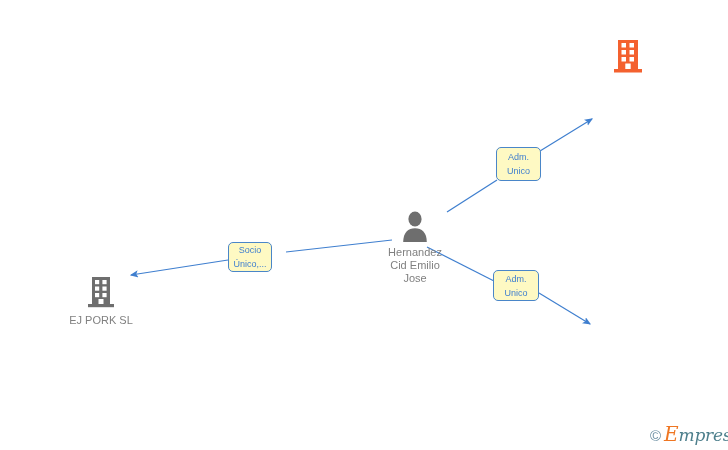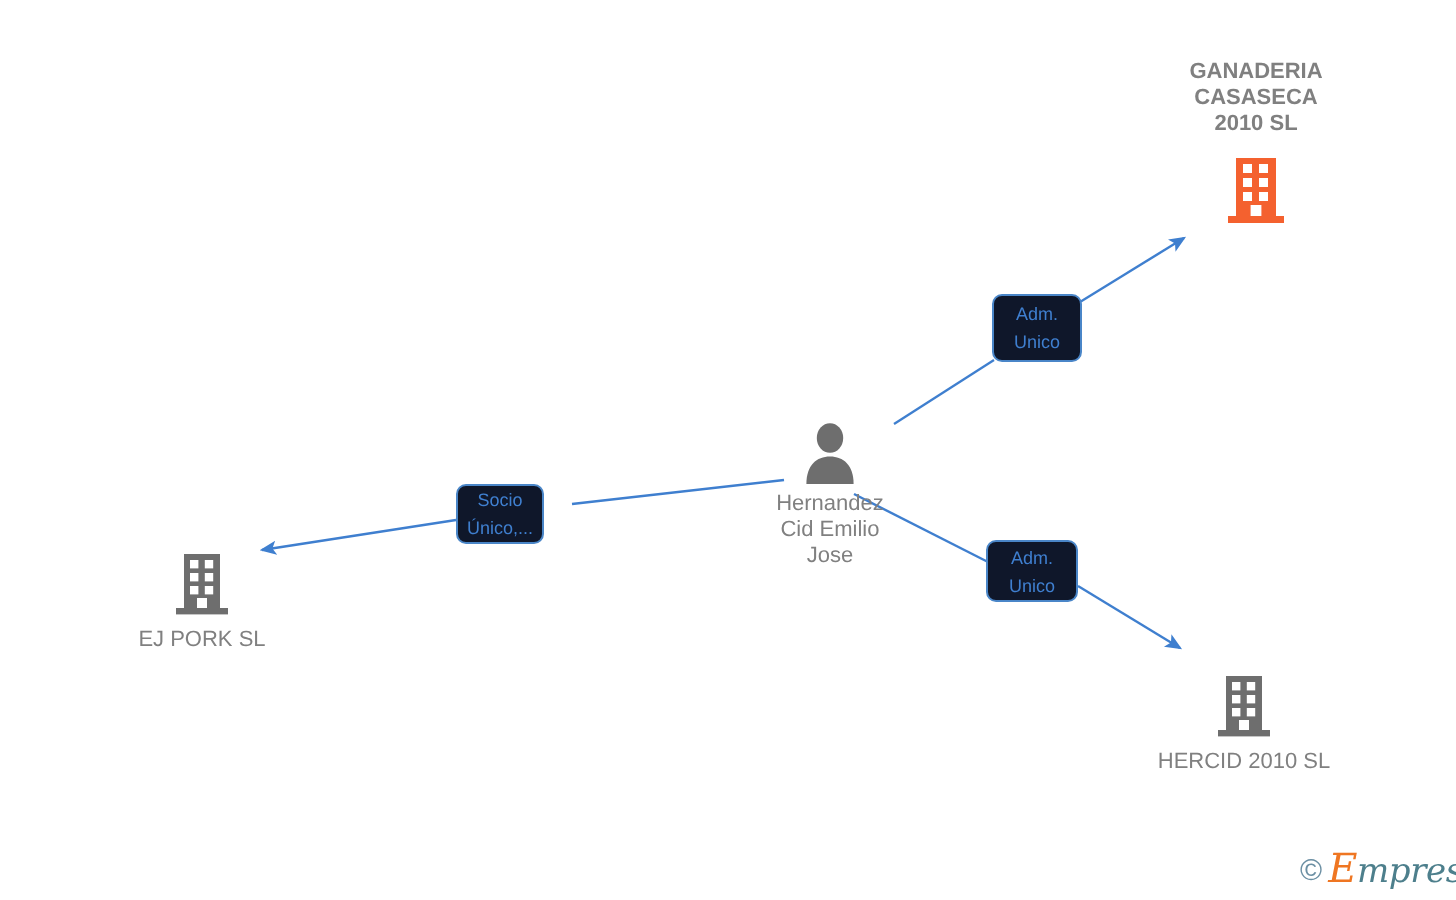--- a/index.html
+++ b/index.html
@@ -46,21 +46,21 @@
     color: #808080;
     font-size: 11px;
     line-height: 13px;
     white-space: pre-line;
   }
   .rel-box {
     position: absolute;
     box-sizing: border-box;
     border: 1px solid #4a86c8;
     border-radius: 5px;
-    background: #0f172a;
+    background: #fef9c3;
     color: #3f7fcf;
     font-size: 9px;
     line-height: 14px;
     text-align: center;
     display: flex;
     flex-direction: column;
     align-items: center;
     justify-content: center;
     white-space: pre-line;
     padding: 0 2px;
@@ -111,23 +111,20 @@
       <line x1="228" y1="260" x2="131" y2="275" stroke="#3f7fcf" stroke-width="1.2" marker-end="url(#arrowhead)"></line>
     </g>
 
     <g>
       <line x1="427" y1="247" x2="494" y2="281" stroke="#3f7fcf" stroke-width="1.2"></line>
       <line x1="539" y1="293" x2="590" y2="324" stroke="#3f7fcf" stroke-width="1.2" marker-end="url(#arrowhead)"></line>
     </g>
   </svg>
 
   <div class="node" style="left:568px; top:30px; width:120px;">
-    <div class="node-title focus">GANADERIA
-CASASECA
-2010 SL</div>
     <svg class="node-icon" width="30" height="36" viewBox="0 0 30 36" style="margin-top:8px;">
       <rect x="5" y="2" width="20" height="29" fill="#f4612f"></rect>
       <rect x="1" y="31" width="28" height="3.5" fill="#f4612f"></rect>
       <rect x="8.5" y="5" width="4.5" height="4.5" fill="#ffffff"></rect>
       <rect x="16.5" y="5" width="4.5" height="4.5" fill="#ffffff"></rect>
       <rect x="8.5" y="12" width="4.5" height="4.5" fill="#ffffff"></rect>
       <rect x="16.5" y="12" width="4.5" height="4.5" fill="#ffffff"></rect>
       <rect x="8.5" y="19" width="4.5" height="4.5" fill="#ffffff"></rect>
       <rect x="16.5" y="19" width="4.5" height="4.5" fill="#ffffff"></rect>
       <rect x="12.3" y="25.5" width="5.4" height="5.5" fill="#ffffff"></rect>
@@ -152,34 +149,20 @@
   <div class="node" style="left:355px; top:210px; width:120px;">
     <svg class="node-icon" width="28" height="32" viewBox="0 0 28 32">
       <ellipse cx="14" cy="9" rx="6.6" ry="7.4" fill="#6e6e6e"></ellipse>
       <path d="M2.2,32 C2.2,22.6 7.3,18.3 14,18.3 C20.7,18.3 25.8,22.6 25.8,32 Z" fill="#6e6e6e"></path>
     </svg>
     <div class="node-label" style="margin-top:4px;">Hernandez
 Cid Emilio
 Jose</div>
   </div>
 
-  <div class="node" style="left:562px; top:336px; width:120px;">
-    <svg class="node-icon" width="28" height="34" viewBox="0 0 28 34">
-      <rect x="5" y="2" width="18" height="27" fill="#6e6e6e"></rect>
-      <rect x="1" y="29" width="26" height="3.2" fill="#6e6e6e"></rect>
-      <rect x="8" y="5" width="4.2" height="4.2" fill="#ffffff"></rect>
-      <rect x="15.4" y="5" width="4.2" height="4.2" fill="#ffffff"></rect>
-      <rect x="8" y="11.5" width="4.2" height="4.2" fill="#ffffff"></rect>
-      <rect x="15.4" y="11.5" width="4.2" height="4.2" fill="#ffffff"></rect>
-      <rect x="8" y="18" width="4.2" height="4.2" fill="#ffffff"></rect>
-      <rect x="15.4" y="18" width="4.2" height="4.2" fill="#ffffff"></rect>
-      <rect x="11.5" y="24" width="5" height="5" fill="#ffffff"></rect>
-    </svg>
-    <div class="node-label" style="margin-top:5px;">HERCID 2010 SL</div>
-  </div>
 
   <div class="rel-box" style="left:496px; top:147px; width:45px; height:34px;">Adm.
 Unico</div>
 
   <div class="rel-box" style="left:228px; top:242px; width:44px; height:30px;">Socio
 Único,...</div>
 
   <div class="rel-box" style="left:493px; top:270px; width:46px; height:31px;">Adm.
 Unico</div>
 

